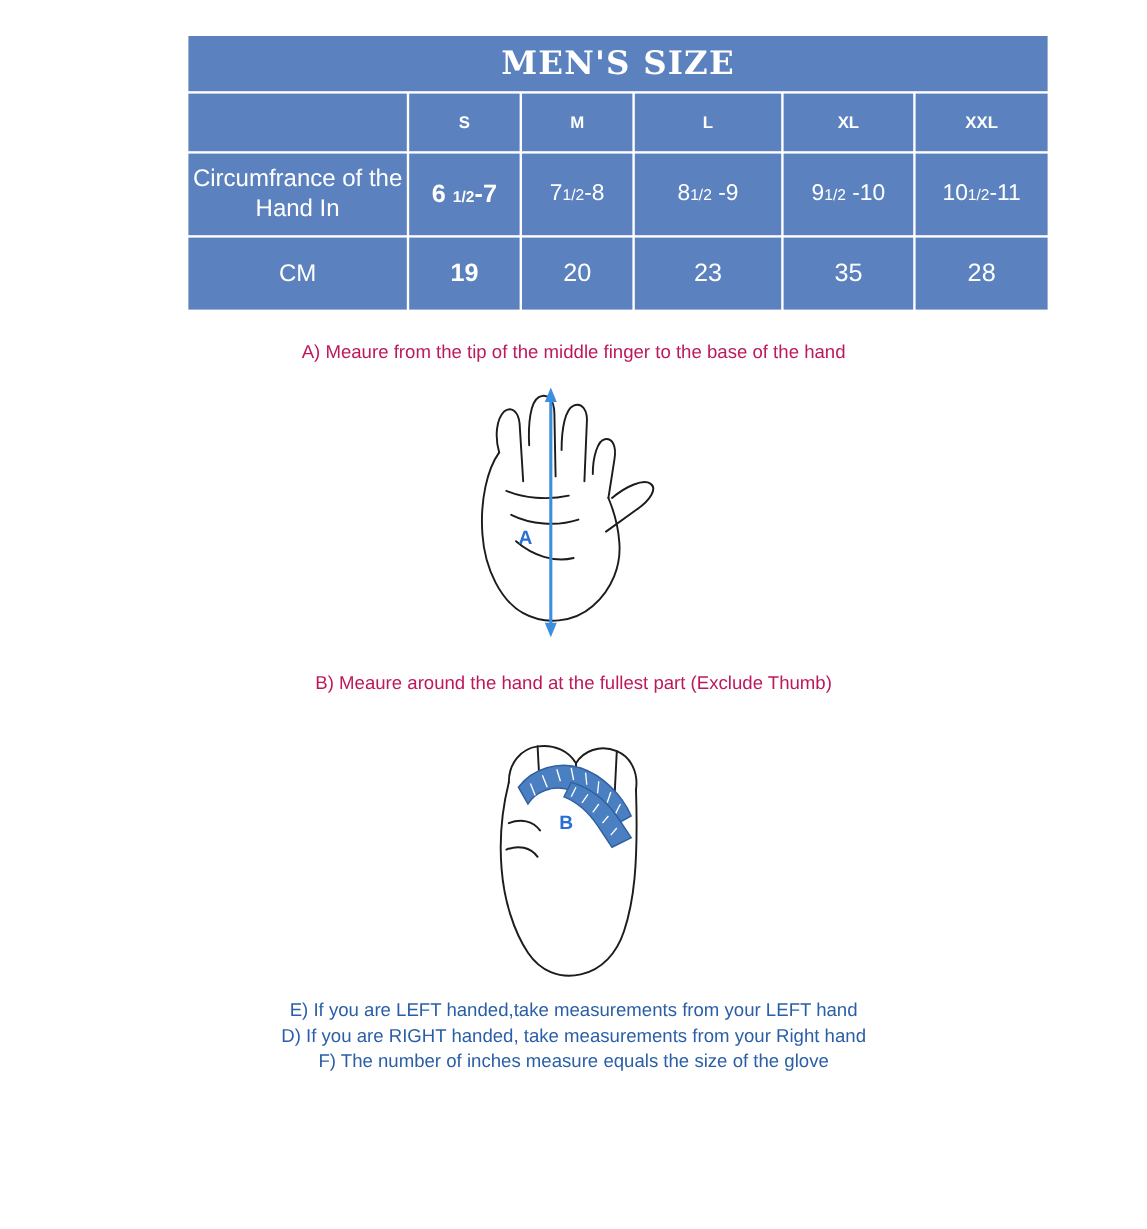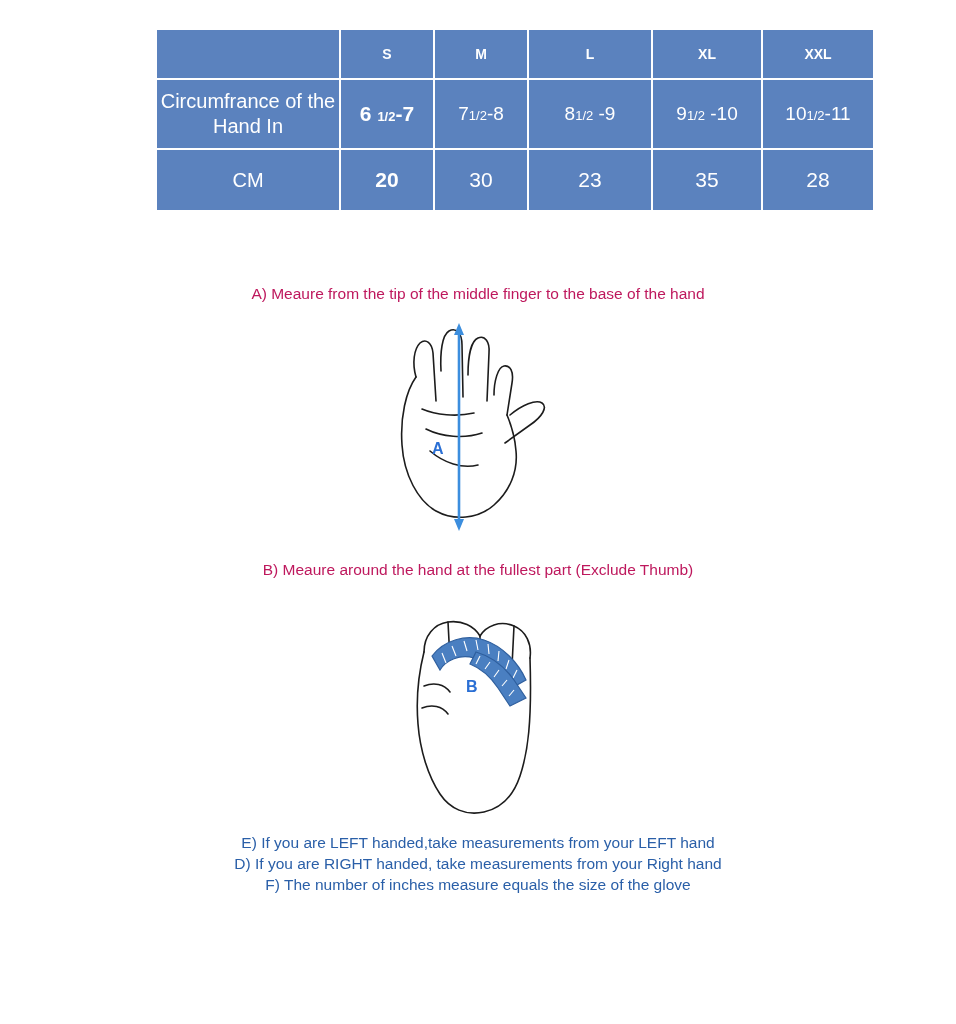--- a/index.html
+++ b/index.html
@@ -149,39 +149,42 @@
       <colgroup>
         <col class="col-first">
           <col class="col-s">
           <col class="col-m">
           <col class="col-l">
           <col class="col-xl">
           <col class="col-xxl">
       </colgroup>
       <tbody>
         <tr>
+          <td class="title-cell" colspan="6">MEN'S SIZE</td>
+        </tr>
+        <tr>
           <td class="hdr-cell hdr-blank"></td>
           <td class="hdr-cell">S</td>
           <td class="hdr-cell">M</td>
           <td class="hdr-cell">L</td>
           <td class="hdr-cell">XL</td>
           <td class="hdr-cell">XXL</td>
         </tr>
         <tr>
           <td class="row-label">Circumfrance of the Hand In</td>
           <td class="val-cell strong">6 <span class="frac">1/2</span>-7</td>
           <td class="val-cell">7<span class="frac">1/2</span>-8</td>
           <td class="val-cell">8<span class="frac">1/2</span> -9</td>
           <td class="val-cell">9<span class="frac">1/2</span> -10</td>
           <td class="val-cell">10<span class="frac">1/2</span>-11</td>
         </tr>
         <tr>
           <td class="row-label center">CM</td>
-          <td class="cm-cell strong">20</td>
-          <td class="cm-cell">30</td>
+          <td class="cm-cell strong">19</td>
+          <td class="cm-cell">20</td>
           <td class="cm-cell">23</td>
           <td class="cm-cell">35</td>
           <td class="cm-cell">28</td>
         </tr>
       </tbody>
     </table>
   </div>
 
   <div class="caption" id="cap-a">A) Meaure from the tip of the middle finger to the base of the hand</div>
 

